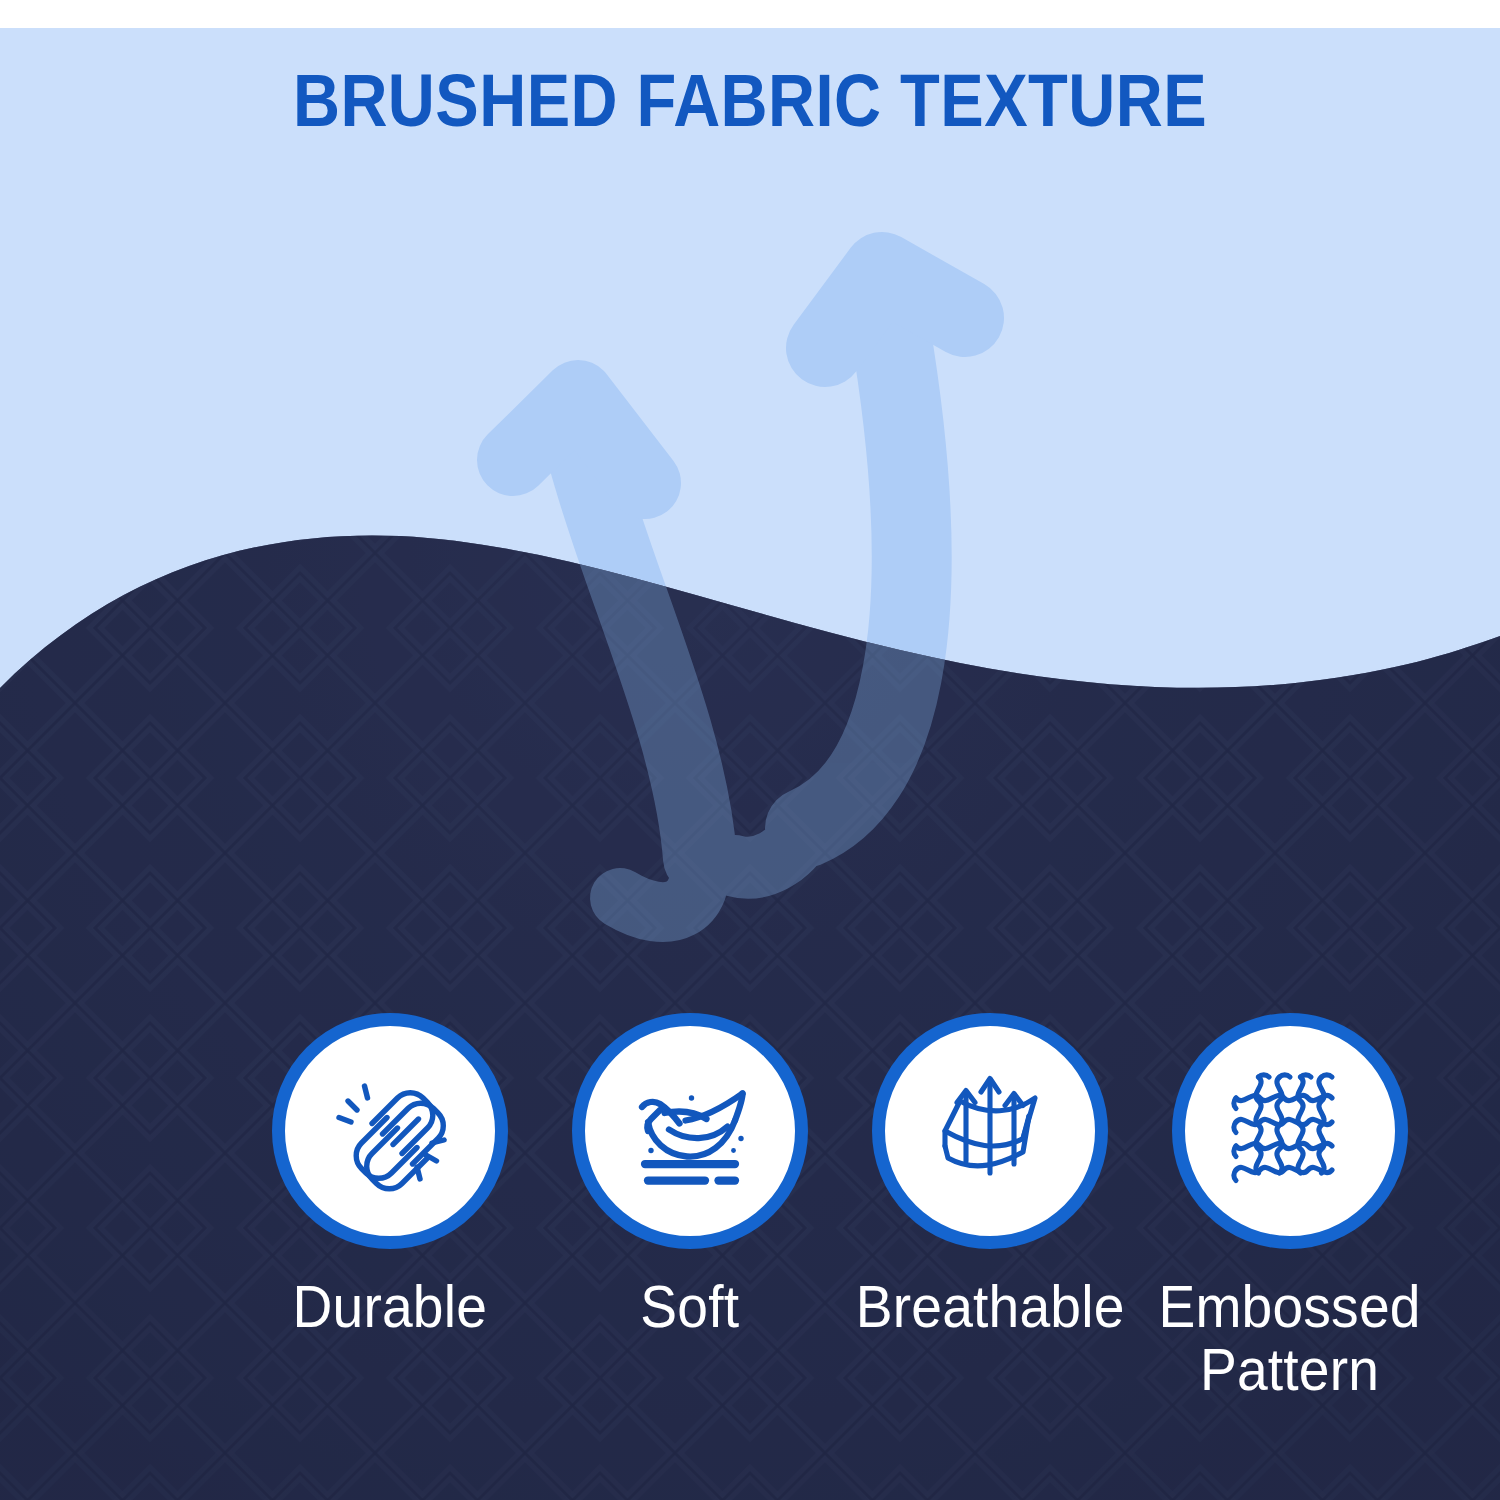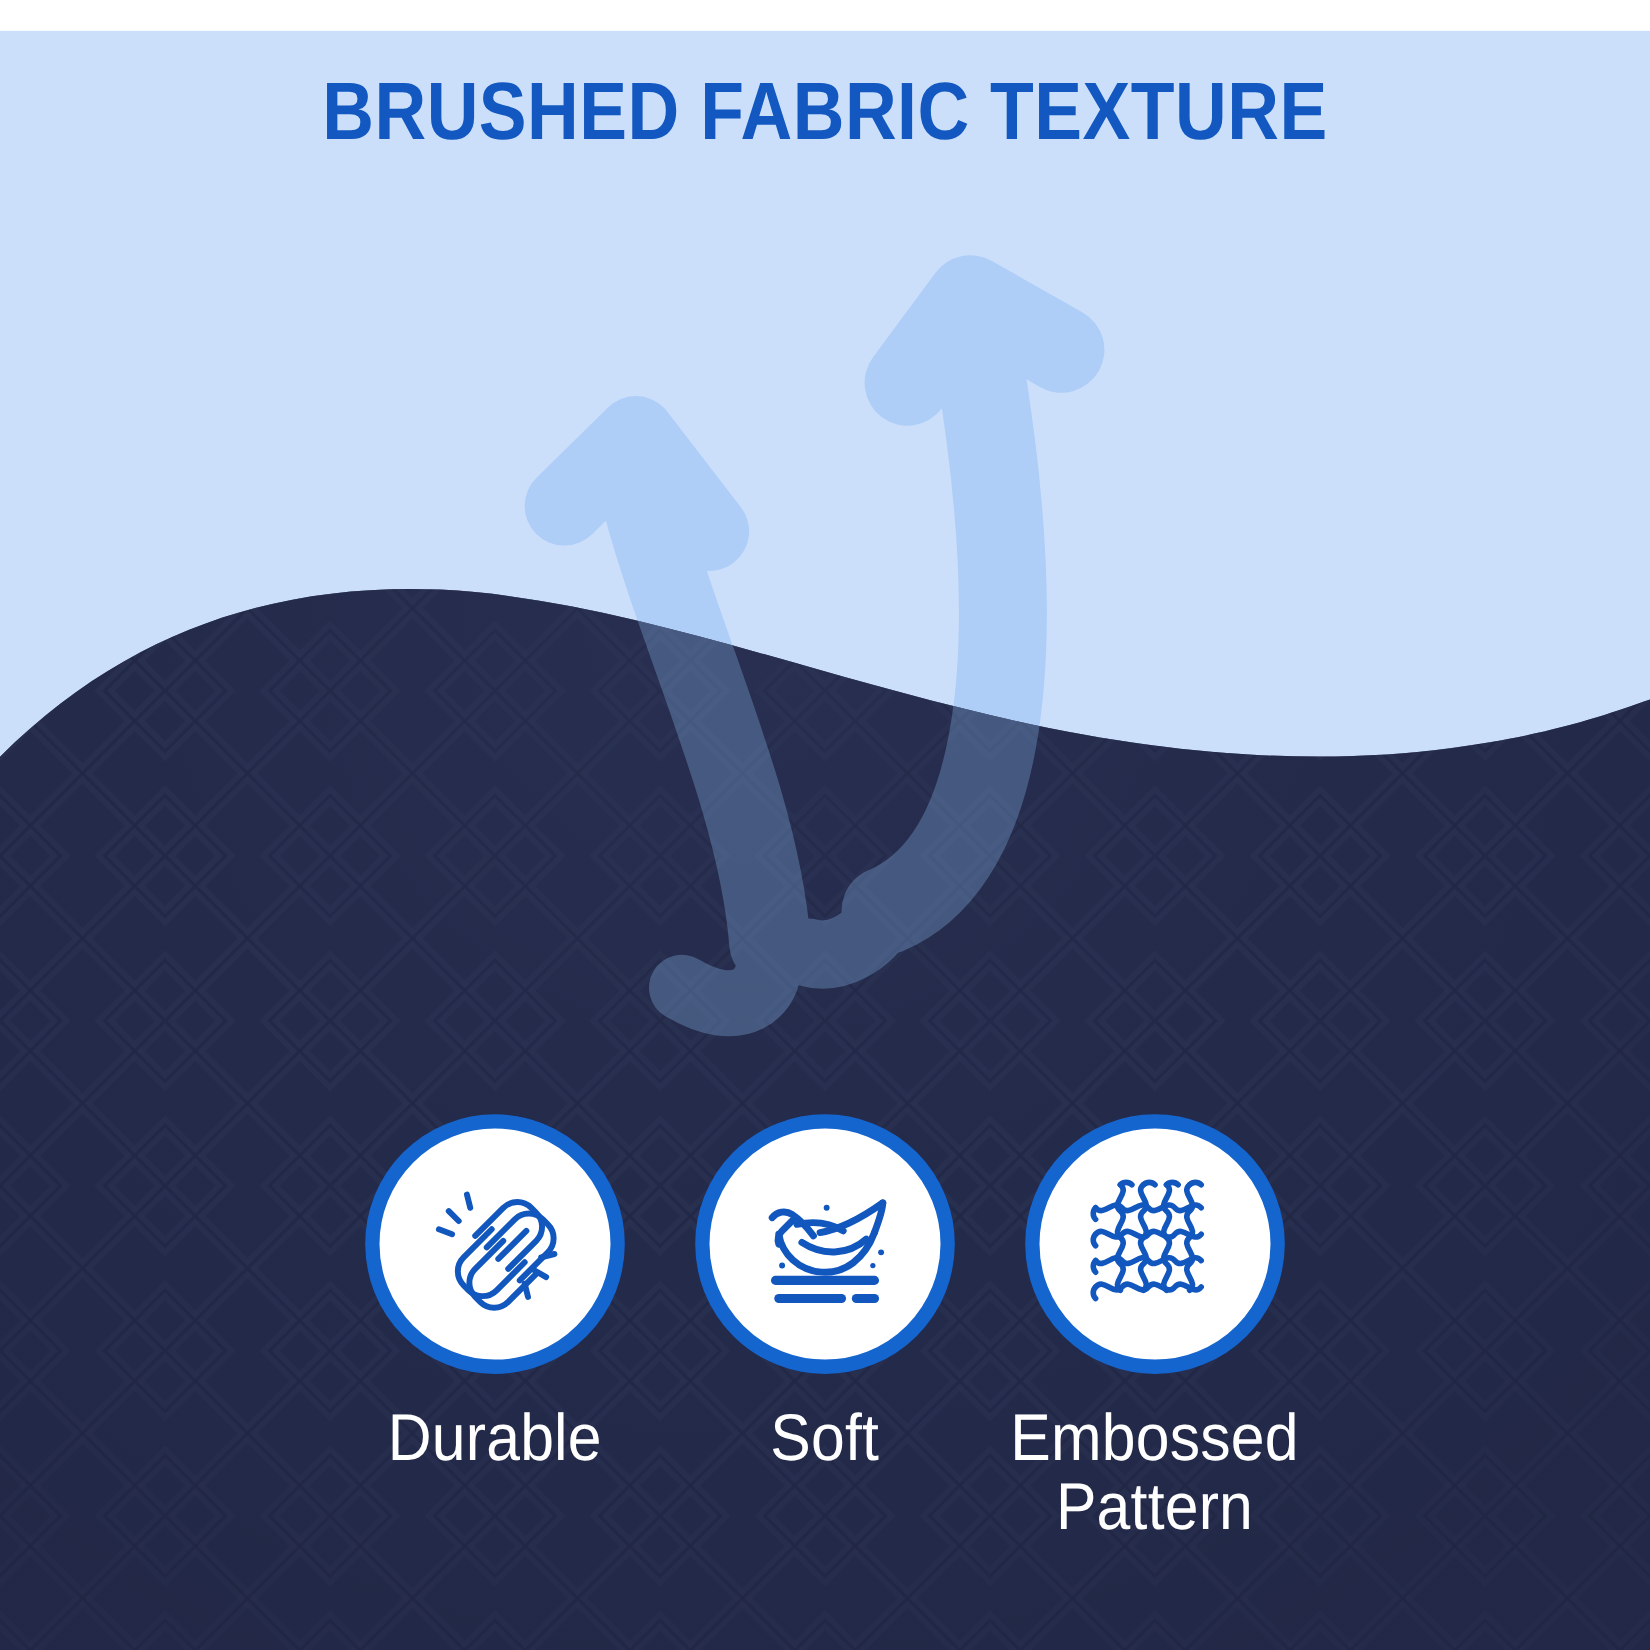--- a/index.html
+++ b/index.html
@@ -46,21 +46,21 @@
   }
 
   
   #features {
     position: absolute;
     left: 60px;
     top: 985px;
     width: 1380px;
     height: 440px;
     display: flex;
-    justify-content: center;
+    justify-content: flex-end;
     align-items: flex-start;
   }
   .feature {
     width: 300px;
     display: flex;
     flex-direction: column;
     align-items: center;
   }
   .icon-circle {
     width: 236px;
@@ -210,20 +210,42 @@
 
             <path d="M20,72 L80,72" stroke-width="5.5"></path>
             <path d="M22,83 L60,83" stroke-width="5.5"></path>
             <path d="M69,83 L80,83" stroke-width="5.5"></path>
           </g>
         </svg>
       </div>
       <div class="feature-label">Soft</div>
     </div>
 
+    <div class="feature">
+      <div class="icon-circle">
+        <svg viewBox="0 0 100 100">
+          <g fill="none" stroke="#1257bd" stroke-width="3.4" stroke-linecap="round" stroke-linejoin="round">
+
+            <path d="M20,50 L30,30 C 48,40 66,38 80,28 L72,55 C 55,64 38,60 20,50 Z"></path>
+
+            <path d="M20,60 L22,68 C 40,78 57,72 72,64 L76,40"></path>
+            <path d="M20,50 L20,60"></path>
+            <path d="M72,55 L76,40"></path>
+
+            <path d="M34,70 L34,24"></path>
+            <path d="M28,31 L34,23 L40,31"></path>
+            <path d="M50,78 L50,16"></path>
+            <path d="M44,24 L50,15 L56,24"></path>
+            <path d="M66,72 L66,26"></path>
+            <path d="M60,33 L66,25 L72,33"></path>
+          </g>
+        </svg>
+      </div>
+      <div class="feature-label">Breathable</div>
+    </div>
 
     <div class="feature">
       <div class="icon-circle">
         <svg viewBox="0 0 100 100">
           <g fill="none" stroke="#1257bd" stroke-width="3.4" stroke-linecap="round" stroke-linejoin="round">
 
             <path d="M29,14 c 6,5 -6,11 0,16 c 6,5 -6,11 0,16 c 6,5 -6,11 0,16 c 6,5 -6,11 0,16"></path>
             <path d="M43,14 c -6,5 6,11 0,16 c -6,5 6,11 0,16 c -6,5 6,11 0,16 c -6,5 6,11 0,16"></path>
             <path d="M57,14 c 6,5 -6,11 0,16 c 6,5 -6,11 0,16 c 6,5 -6,11 0,16 c 6,5 -6,11 0,16"></path>
             <path d="M71,14 c -6,5 6,11 0,16 c -6,5 6,11 0,16 c -6,5 6,11 0,16 c -6,5 6,11 0,16"></path>

